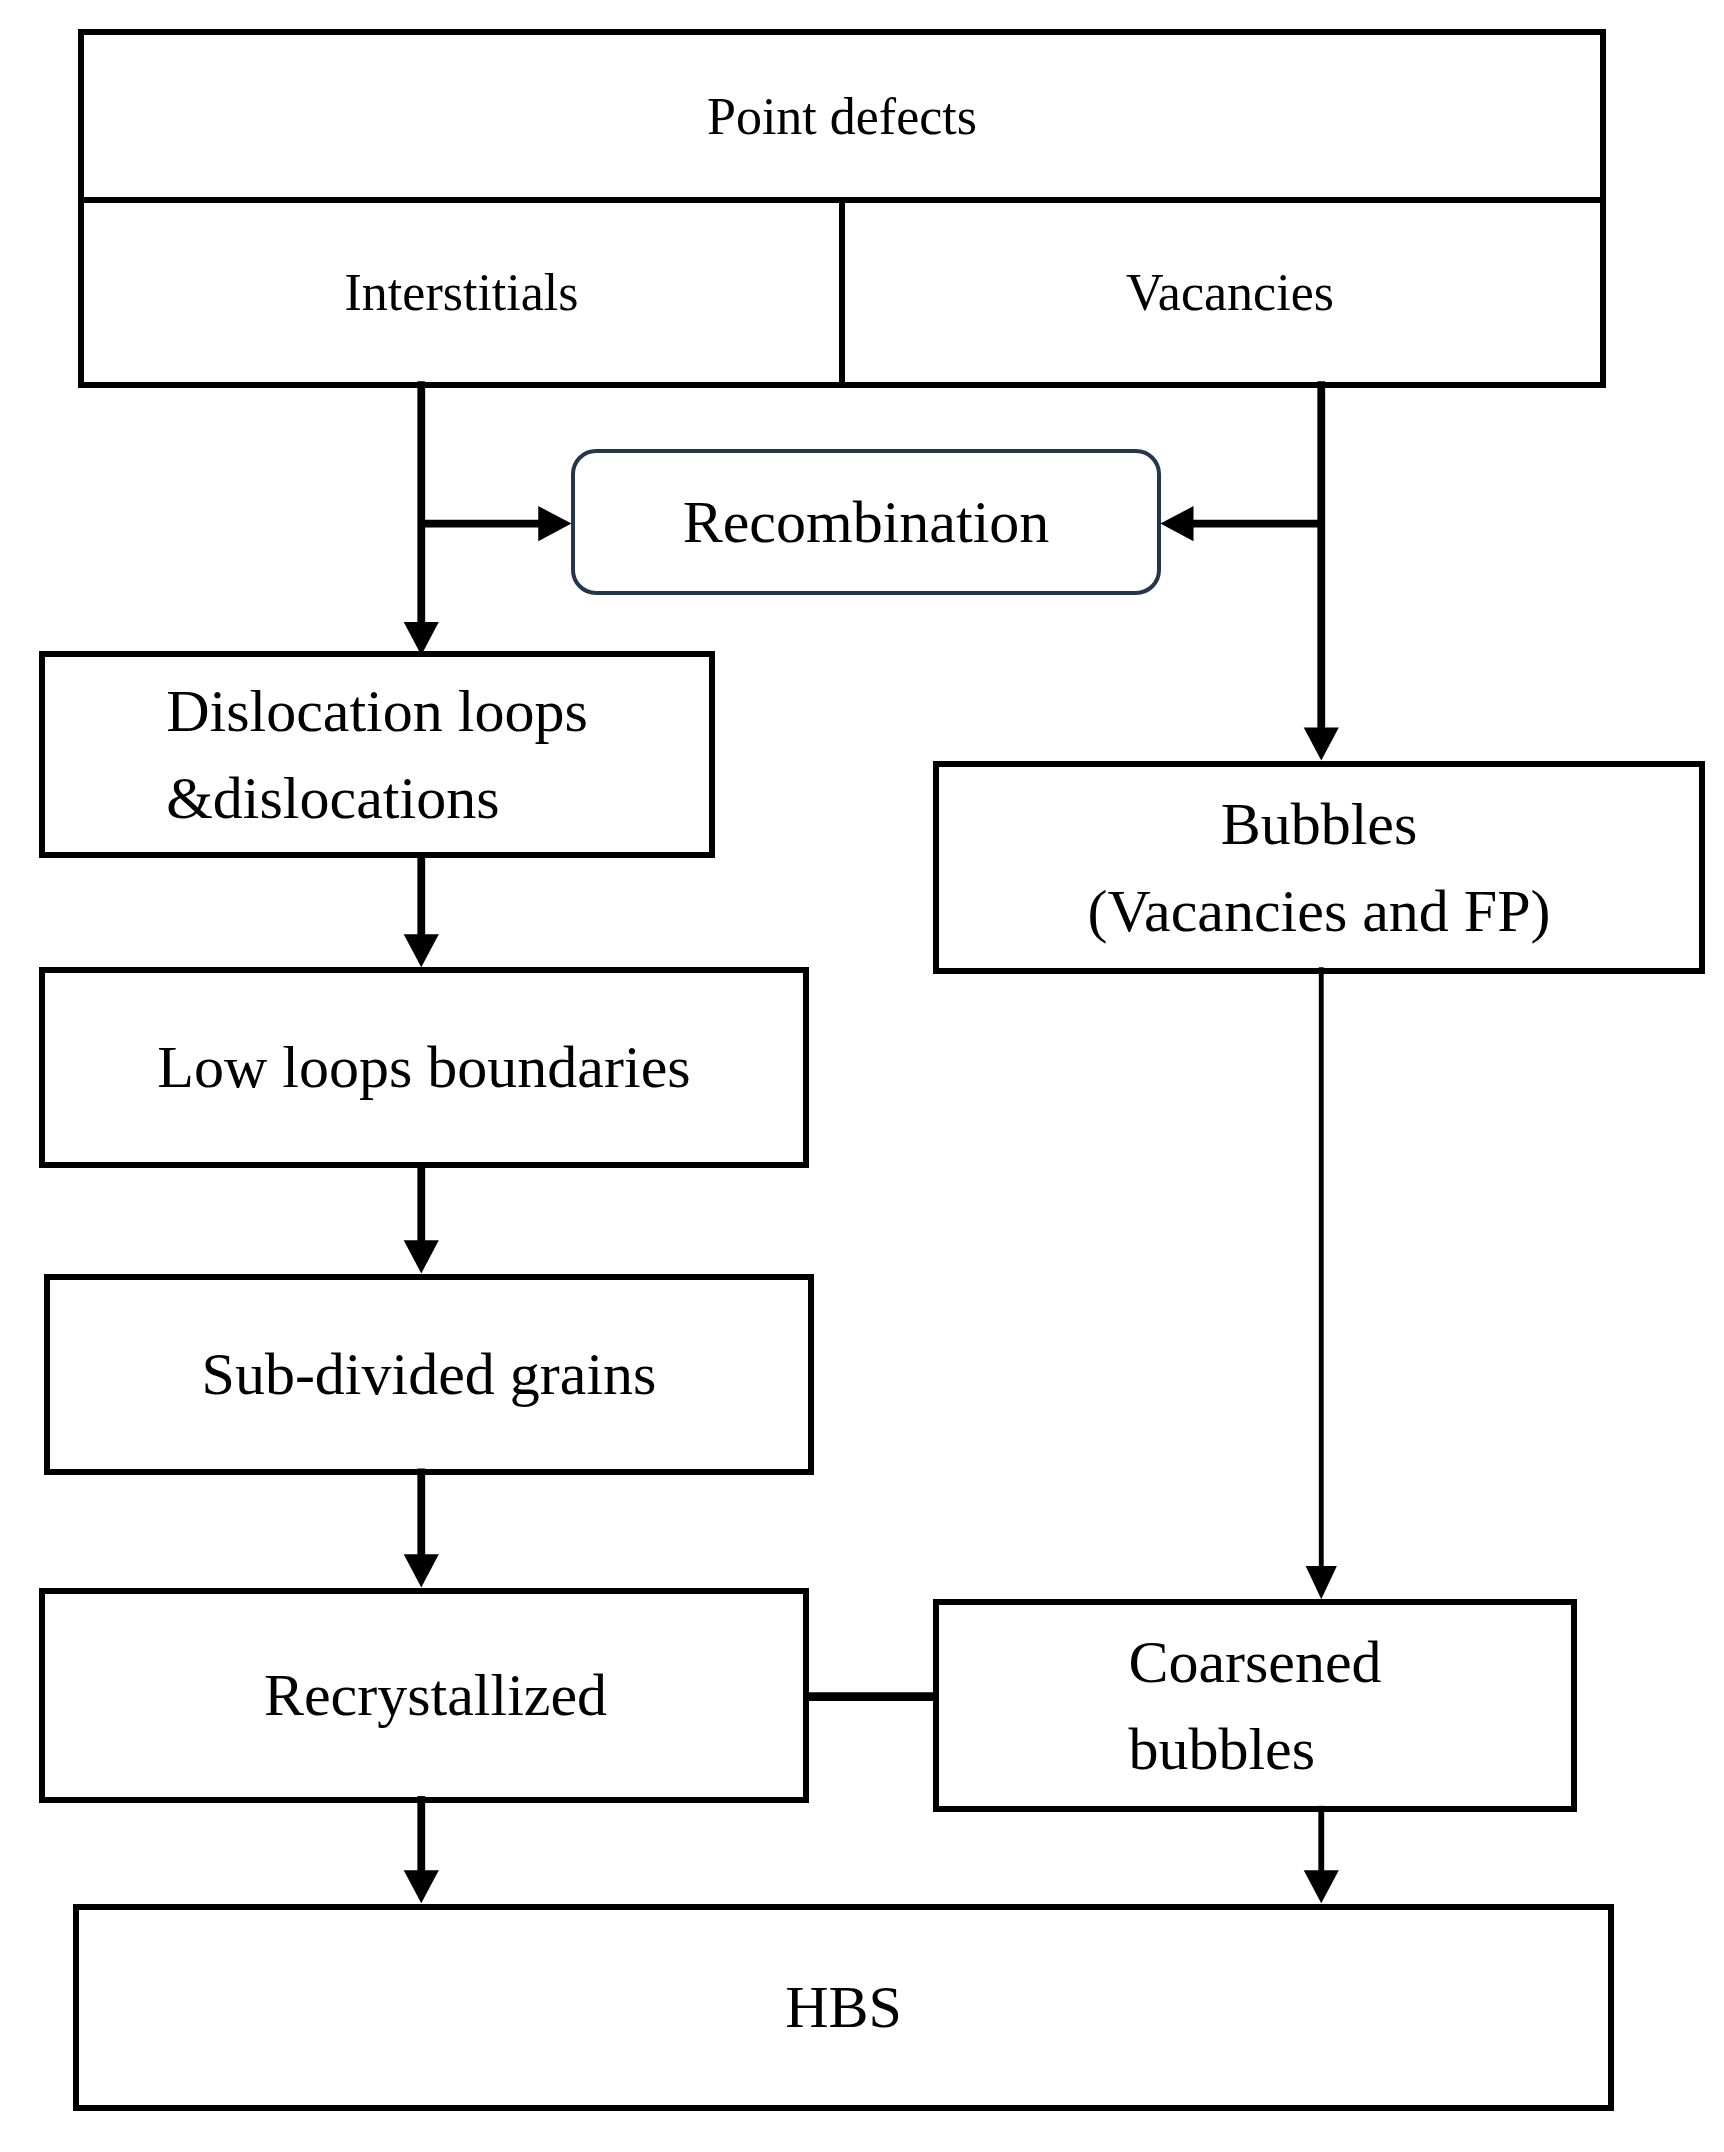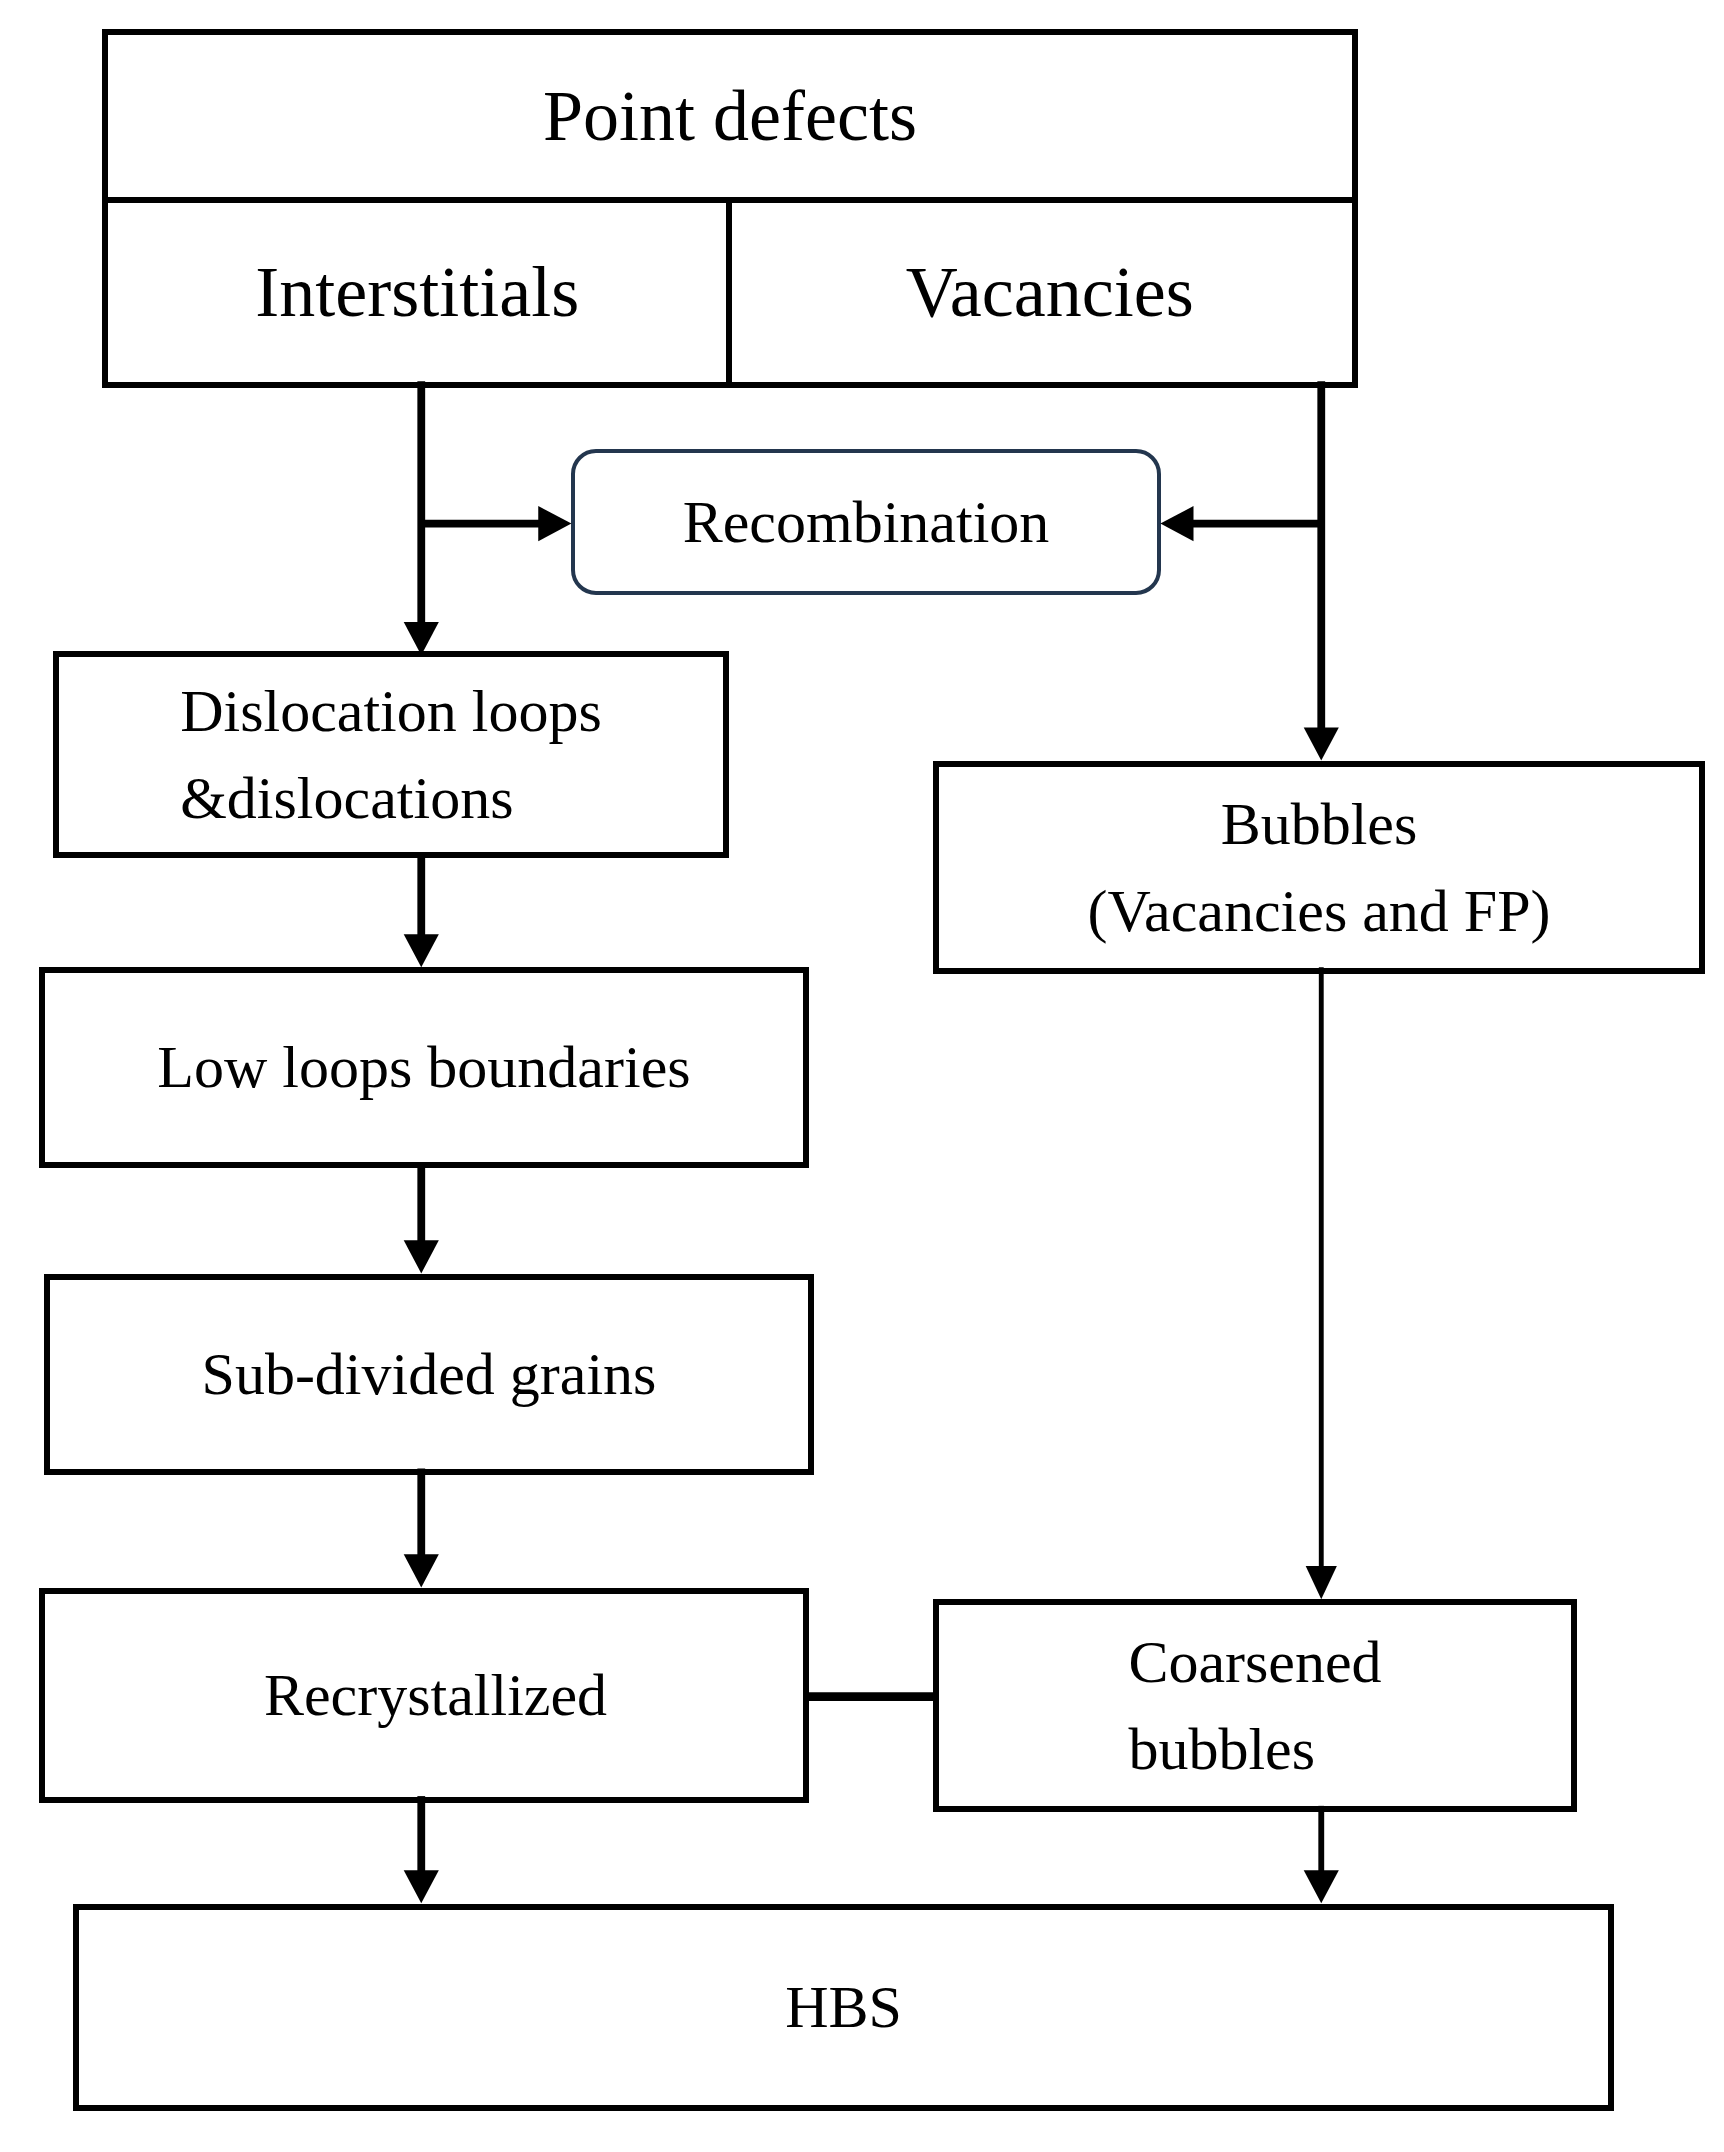--- a/index.html
+++ b/index.html
@@ -43,27 +43,27 @@
     justify-content: center;
     font-size: 60px;
     line-height: 1.45;
     text-align: center;
   }
   .box .inner { text-align: left; }
   .box .inner.center { text-align: center; }
 
   .tbl {
     position: absolute;
-    left: 102px; top: 29px;
-    width: 1256px; height: 359px;
+    left: 78px; top: 29px;
+    width: 1528px; height: 359px;
     border: 6.8px solid var(--box-border);
     background: var(--background);
     display: flex;
     flex-direction: column;
-    font-size: 72px;
+    font-size: 52px;
   }
   .tbl-row1 {
     flex: 0 0 168px;
     border-bottom: 6.8px solid var(--box-border);
     display: flex; align-items: center; justify-content: center;
   }
   .tbl-row2 { flex: 1 1 auto; display: flex; gap: 15px; }
   .tbl-cell {
     display: flex; align-items: center; justify-content: center;
     flex: 0 0 50.2%;
@@ -92,21 +92,21 @@
       <div class="tbl-cell last">
         <span>Vacancies</span>
       </div>
     </div>
   </div>
 
   <div class="box rounded" style="left:571px; top:449px; width:590px; height:146px;">
     <span>Recombination</span>
   </div>
 
-  <div class="box" style="left:39px; top:651px; width:676px; height:207px;margin-left:14px;">
+  <div class="box" style="left:39px; top:651px; width:676px; height:207px;">
     <div class="inner">
       <div>Dislocation loops</div>
       <div>&amp;dislocations</div>
     </div>
   </div>
 
   <div class="box" style="left:39px; top:967px; width:770px; height:201px;">
     <span>Low loops boundaries</span>
   </div>
 

